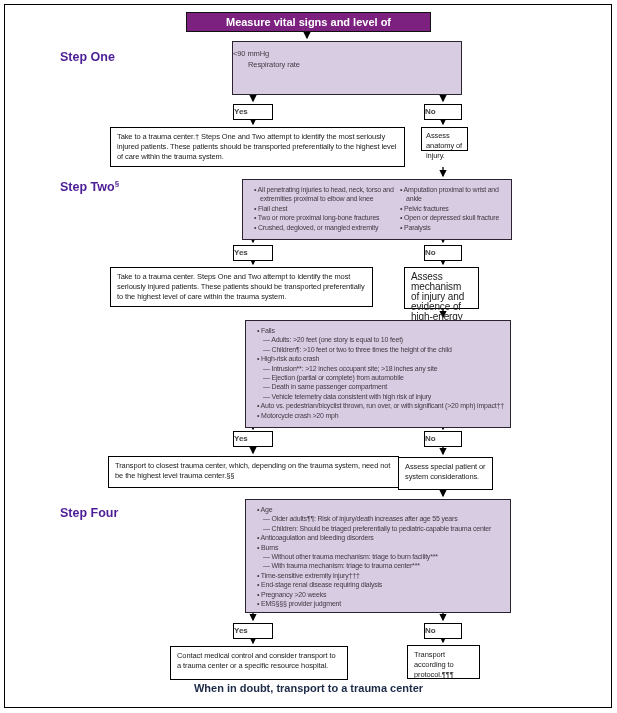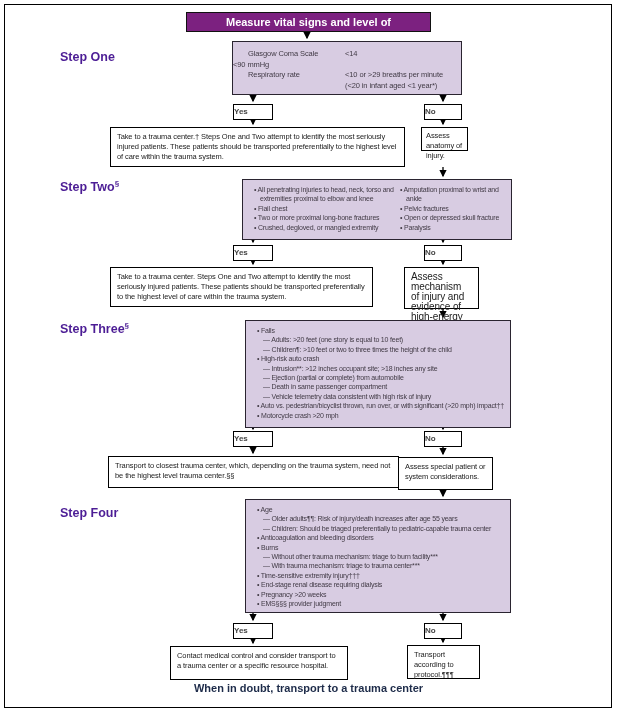--- a/index.html
+++ b/index.html
@@ -102,29 +102,24 @@
       <line x1="253" y1="639" x2="253" y2="643" marker-end="url(#ah)"></line>
       <line x1="443" y1="639" x2="443" y2="642" marker-end="url(#ah)"></line>
     </g>
   </svg>
 
   <div id="title">Measure vital signs and level of consciousness</div>
 
   <div id="lbl1" class="step-label"><span>Step One</span><sup></sup></div>
   <div id="sbox1" class="step-box">
     <div class="s1row">
-      <div class="s1name">Glasgow Coma Scale</div>
-      <div class="s1val">&lt;14</div>
-    </div>
-    <div class="s1row">
       <div class="s1val">&lt;90 mmHg</div>
     </div>
     <div class="s1row">
       <div class="s1name">Respiratory rate</div>
-      <div class="s1val">&lt;10 or &gt;29 breaths per minute (&lt;20 in infant aged &lt;1 year*)</div>
     </div>
   </div>
 
   <div id="yes1" class="ynbox">Yes</div>
   <div id="no1" class="ynbox">No</div>
   <div id="out1" class="outbox">Take to a trauma center.† Steps One and Two attempt to identify the most seriously injured patients. These patients should be transported preferentially to the highest level of care within the trauma system.</div>
   <div id="as1" class="outbox">Assess anatomy of injury.</div>
 
   <div id="lbl2" class="step-label"><span>Step Two</span><sup>§</sup></div>
   <div id="sbox2" class="step-box">
@@ -140,21 +135,20 @@
         <div class="ln i0">• Open or depressed skull fracture</div>
         <div class="ln i0">• Paralysis</div>
       </div>
   </div>
 
   <div id="yes2" class="ynbox">Yes</div>
   <div id="no2" class="ynbox">No</div>
   <div id="out2" class="outbox">Take to a trauma center. Steps One and Two attempt to identify the most seriously injured patients. These patients should be transported preferentially to the highest level of care within the trauma system.</div>
   <div id="as2" class="outbox">Assess mechanism of injury and evidence of high-energy impact.</div>
 
-  <div id="lbl3" class="step-label"><span>Step Three</span><sup>§</sup></div>
   <div id="sbox3" class="step-box">
       <div class="ln i0">• Falls</div>
       <div class="ln i1">— Adults: &gt;20 feet (one story is equal to 10 feet)</div>
       <div class="ln i1">— Children¶: &gt;10 feet or two to three times the height of the child</div>
       <div class="ln i0">• High-risk auto crash</div>
       <div class="ln i1">— Intrusion**: &gt;12 inches occupant site; &gt;18 inches any site</div>
       <div class="ln i1">— Ejection (partial or complete) from automobile</div>
       <div class="ln i1">— Death in same passenger compartment</div>
       <div class="ln i1">— Vehicle telemetry data consistent with high risk of injury</div>
       <div class="ln i0">• Auto vs. pedestrian/bicyclist thrown, run over, or with significant (&gt;20 mph) impact††</div>

